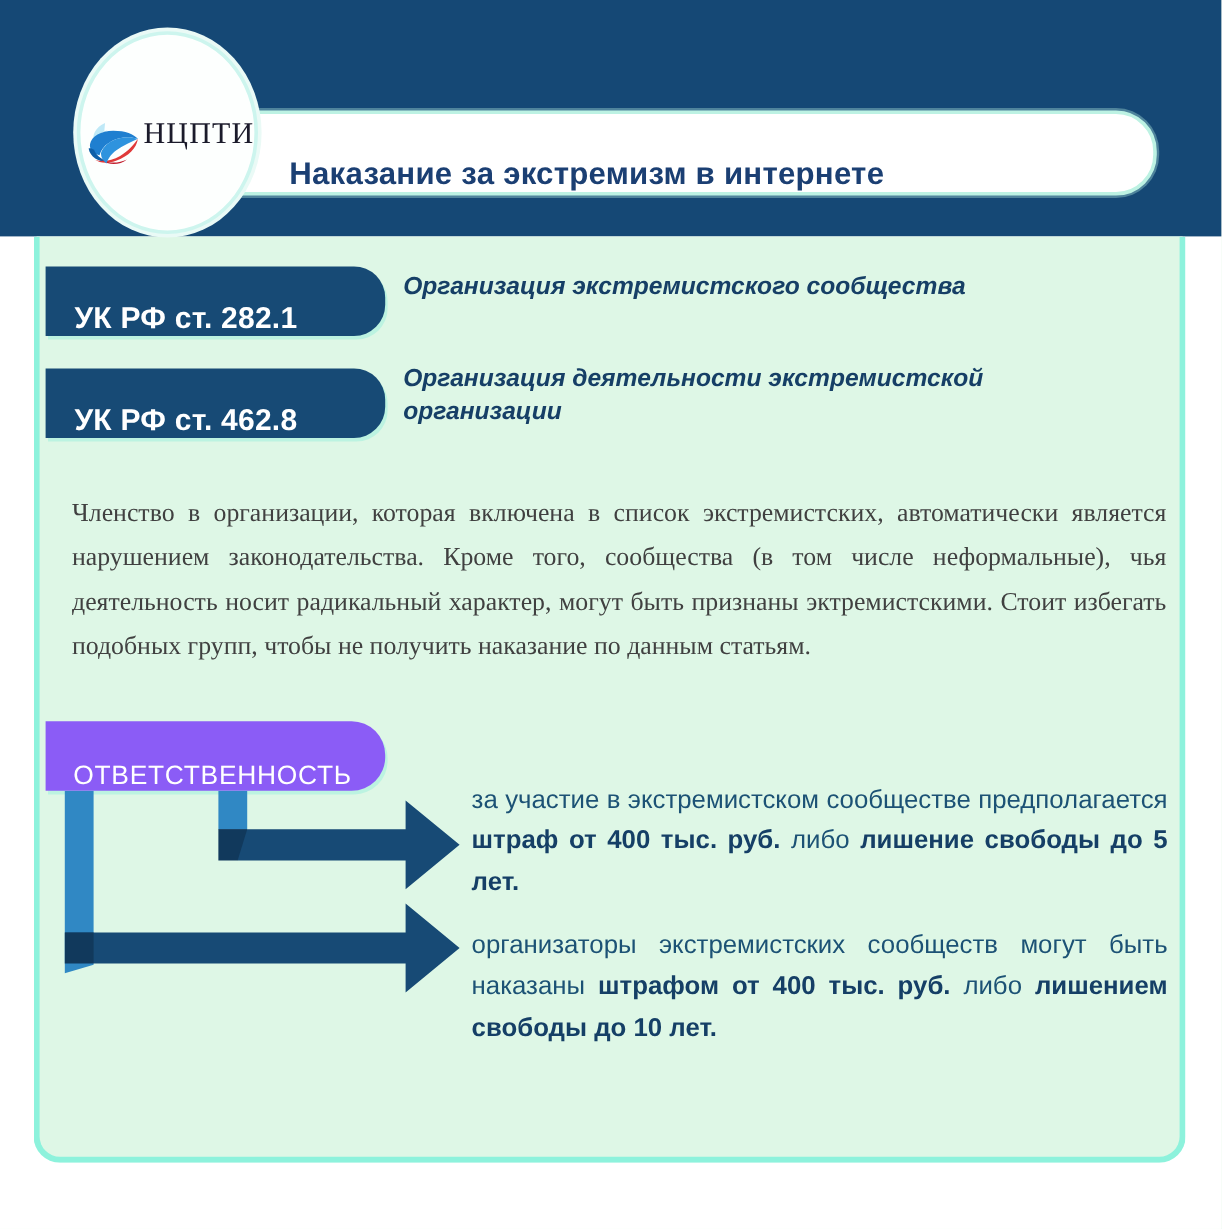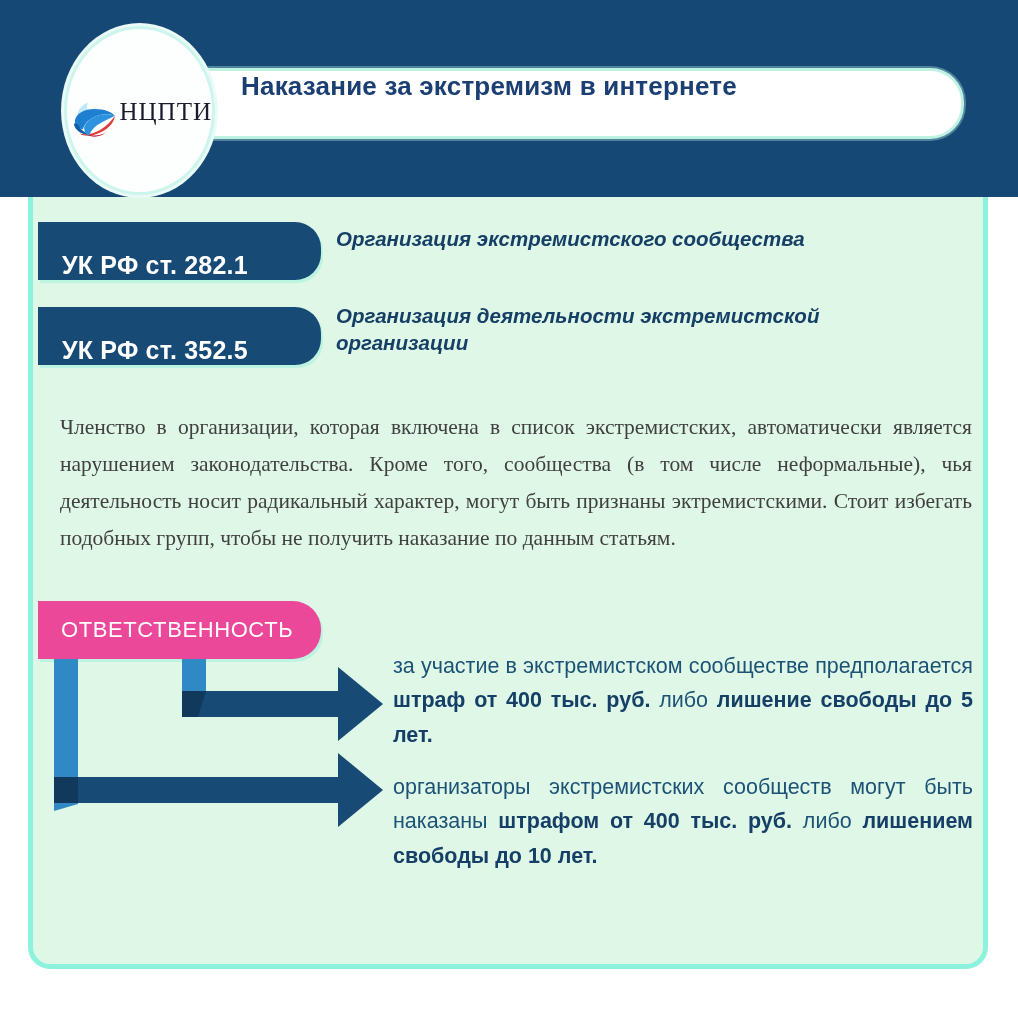--- a/index.html
+++ b/index.html
@@ -23,24 +23,24 @@
     box-shadow:0 0 0 3px #eafaf6;
     display:flex;flex-direction:row;align-items:center;justify-content:flex-end;
     overflow:hidden;z-index:4;
   }
   .logo-mark{margin-top:22px;width:92px;height:74px;}
   .logo-text{
     font-family:"Liberation Serif","DejaVu Serif",serif;
     font-size:25px;letter-spacing:1px;color:#1b1b2b;margin-top:2px;
   }
   .title-pill{
-    position:absolute;left:133px;top:68px;width:825px;height:65px;
+    position:absolute;left:133px;top:92px;width:825px;height:65px;
     background:#ffffff;border:3px solid #bdf2e3;
     border-radius:34px;
-    display:flex;align-items:flex-start;
+    display:flex;align-items:flex-end;
     box-shadow:0 0 0 2px rgba(190,245,230,.35);
     z-index:2;
   }
   .title-text{
     margin-left:105px;
     font-size:26px;font-weight:bold;color:#1b3f73;letter-spacing:.2px;
     white-space:nowrap;
   }
 
   
@@ -74,23 +74,23 @@
   .para{
     position:absolute;left:27px;top:212px;width:912px;
     font-size:21.5px;color:#404040;line-height:1.72;
     text-align:justify;
     font-family:Liberation Serif, serif;
   }
 
   
   .resp-badge{
     position:absolute;left:5px;top:404px;width:283px;height:58px;
-    background:#ec4899;border-radius:0 28px 28px 0;
+    background:#8b5cf6;border-radius:0 28px 28px 0;
     box-shadow:2px 3px 0 0 rgba(160,240,220,.55);
-    display:flex;align-items:center;box-sizing:border-box;
+    display:flex;align-items:flex-end;box-sizing:border-box;
   }
   .resp-badge span{
     color:#ffffff;font-size:22px;margin-left:23px;letter-spacing:.6px;white-space:nowrap;
   }
 
   .flow{position:absolute;left:5px;top:462px;width:360px;height:178px;}
 
   
   .arrow-text{
     position:absolute;
@@ -126,21 +126,21 @@
   </div>
 
   <div class="panel">
 
     <div class="art-badge" style="top:25px;width:283px;height:58px;">
       <span>УК РФ ст. 282.1</span>
     </div>
     <div class="art-desc" style="left:303px;top:28px;width:620px;">Организация экстремистского сообщества</div>
 
     <div class="art-badge" style="top:110px;width:283px;height:58px;">
-      <span>УК РФ ст. 352.5</span>
+      <span>УК РФ ст. 462.8</span>
     </div>
     <div class="art-desc" style="left:303px;top:105px;width:560px;">Организация деятельности экстремистской организации</div>
 
     <div class="para">Членство в организации, которая включена в список экстремистских, автоматически является нарушением законодательства. Кроме того, сообщества (в том числе неформальные), чья деятельность носит радикальный характер, могут быть признаны эктремистскими. Стоит избегать подобных групп, чтобы не получить наказание по данным статьям.</div>
 
     <div class="resp-badge">
       <span>ОТВЕТСТВЕННОСТЬ</span>
     </div>
 
     <svg class="flow" viewBox="0 0 360 178">

